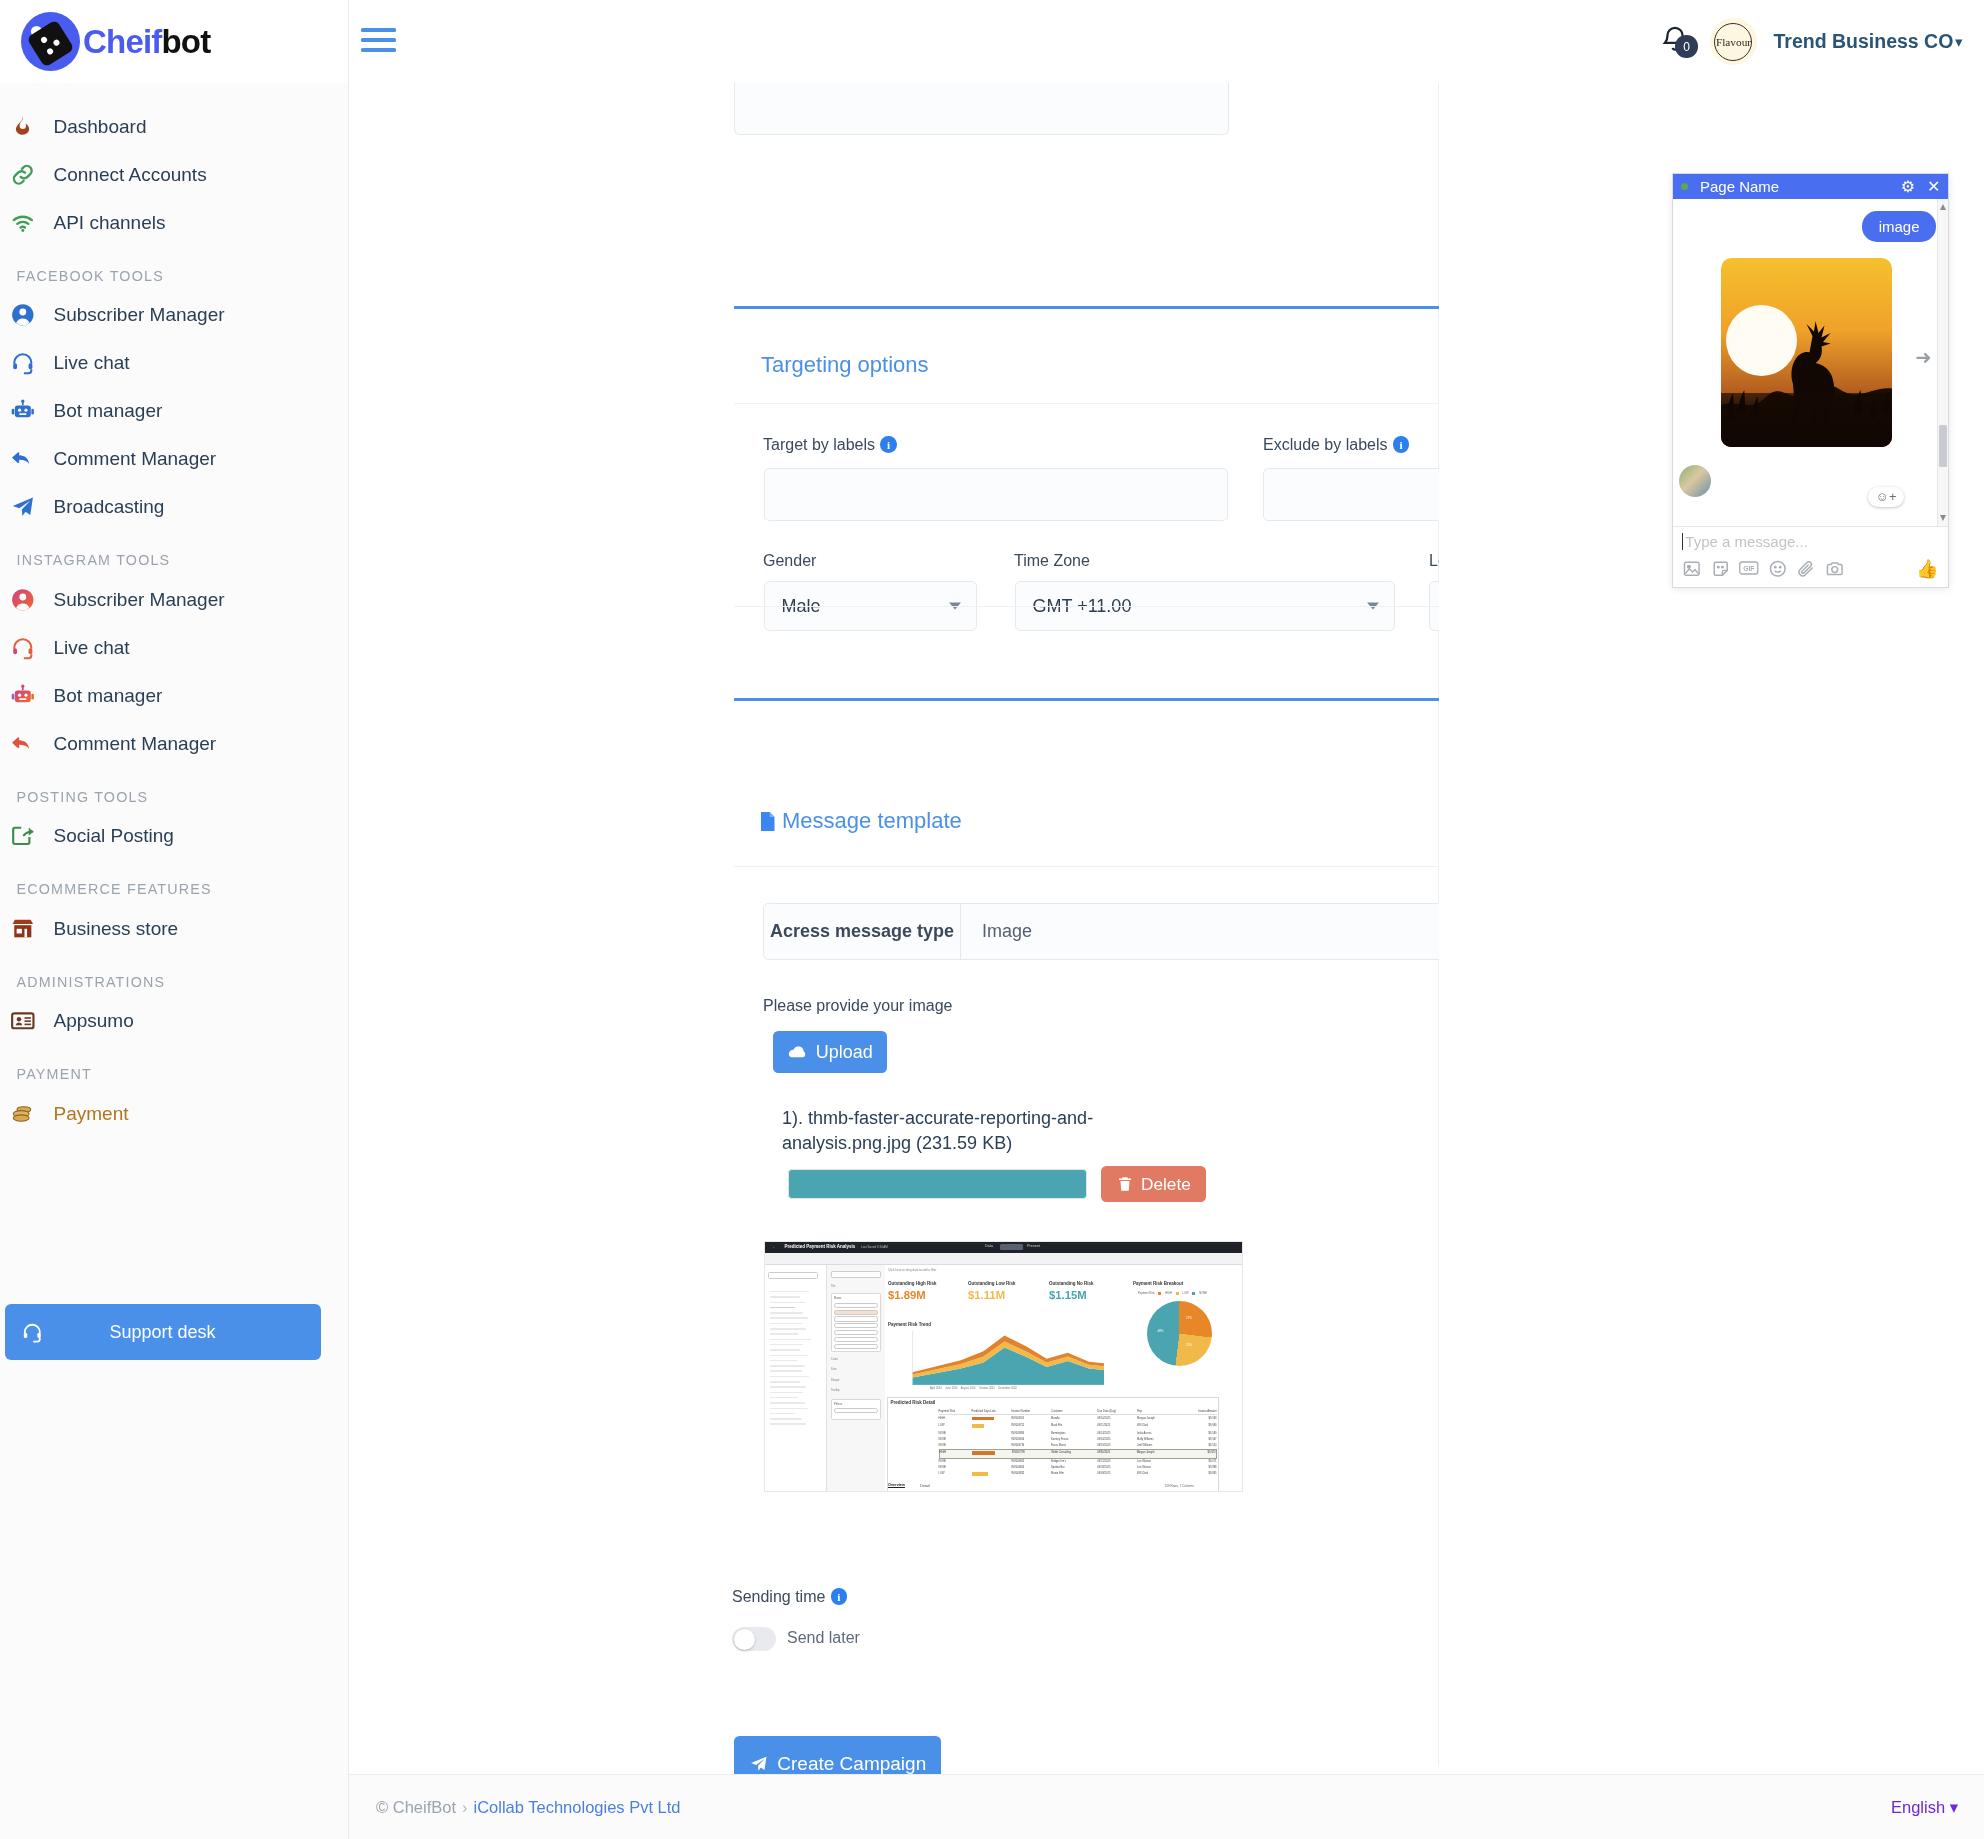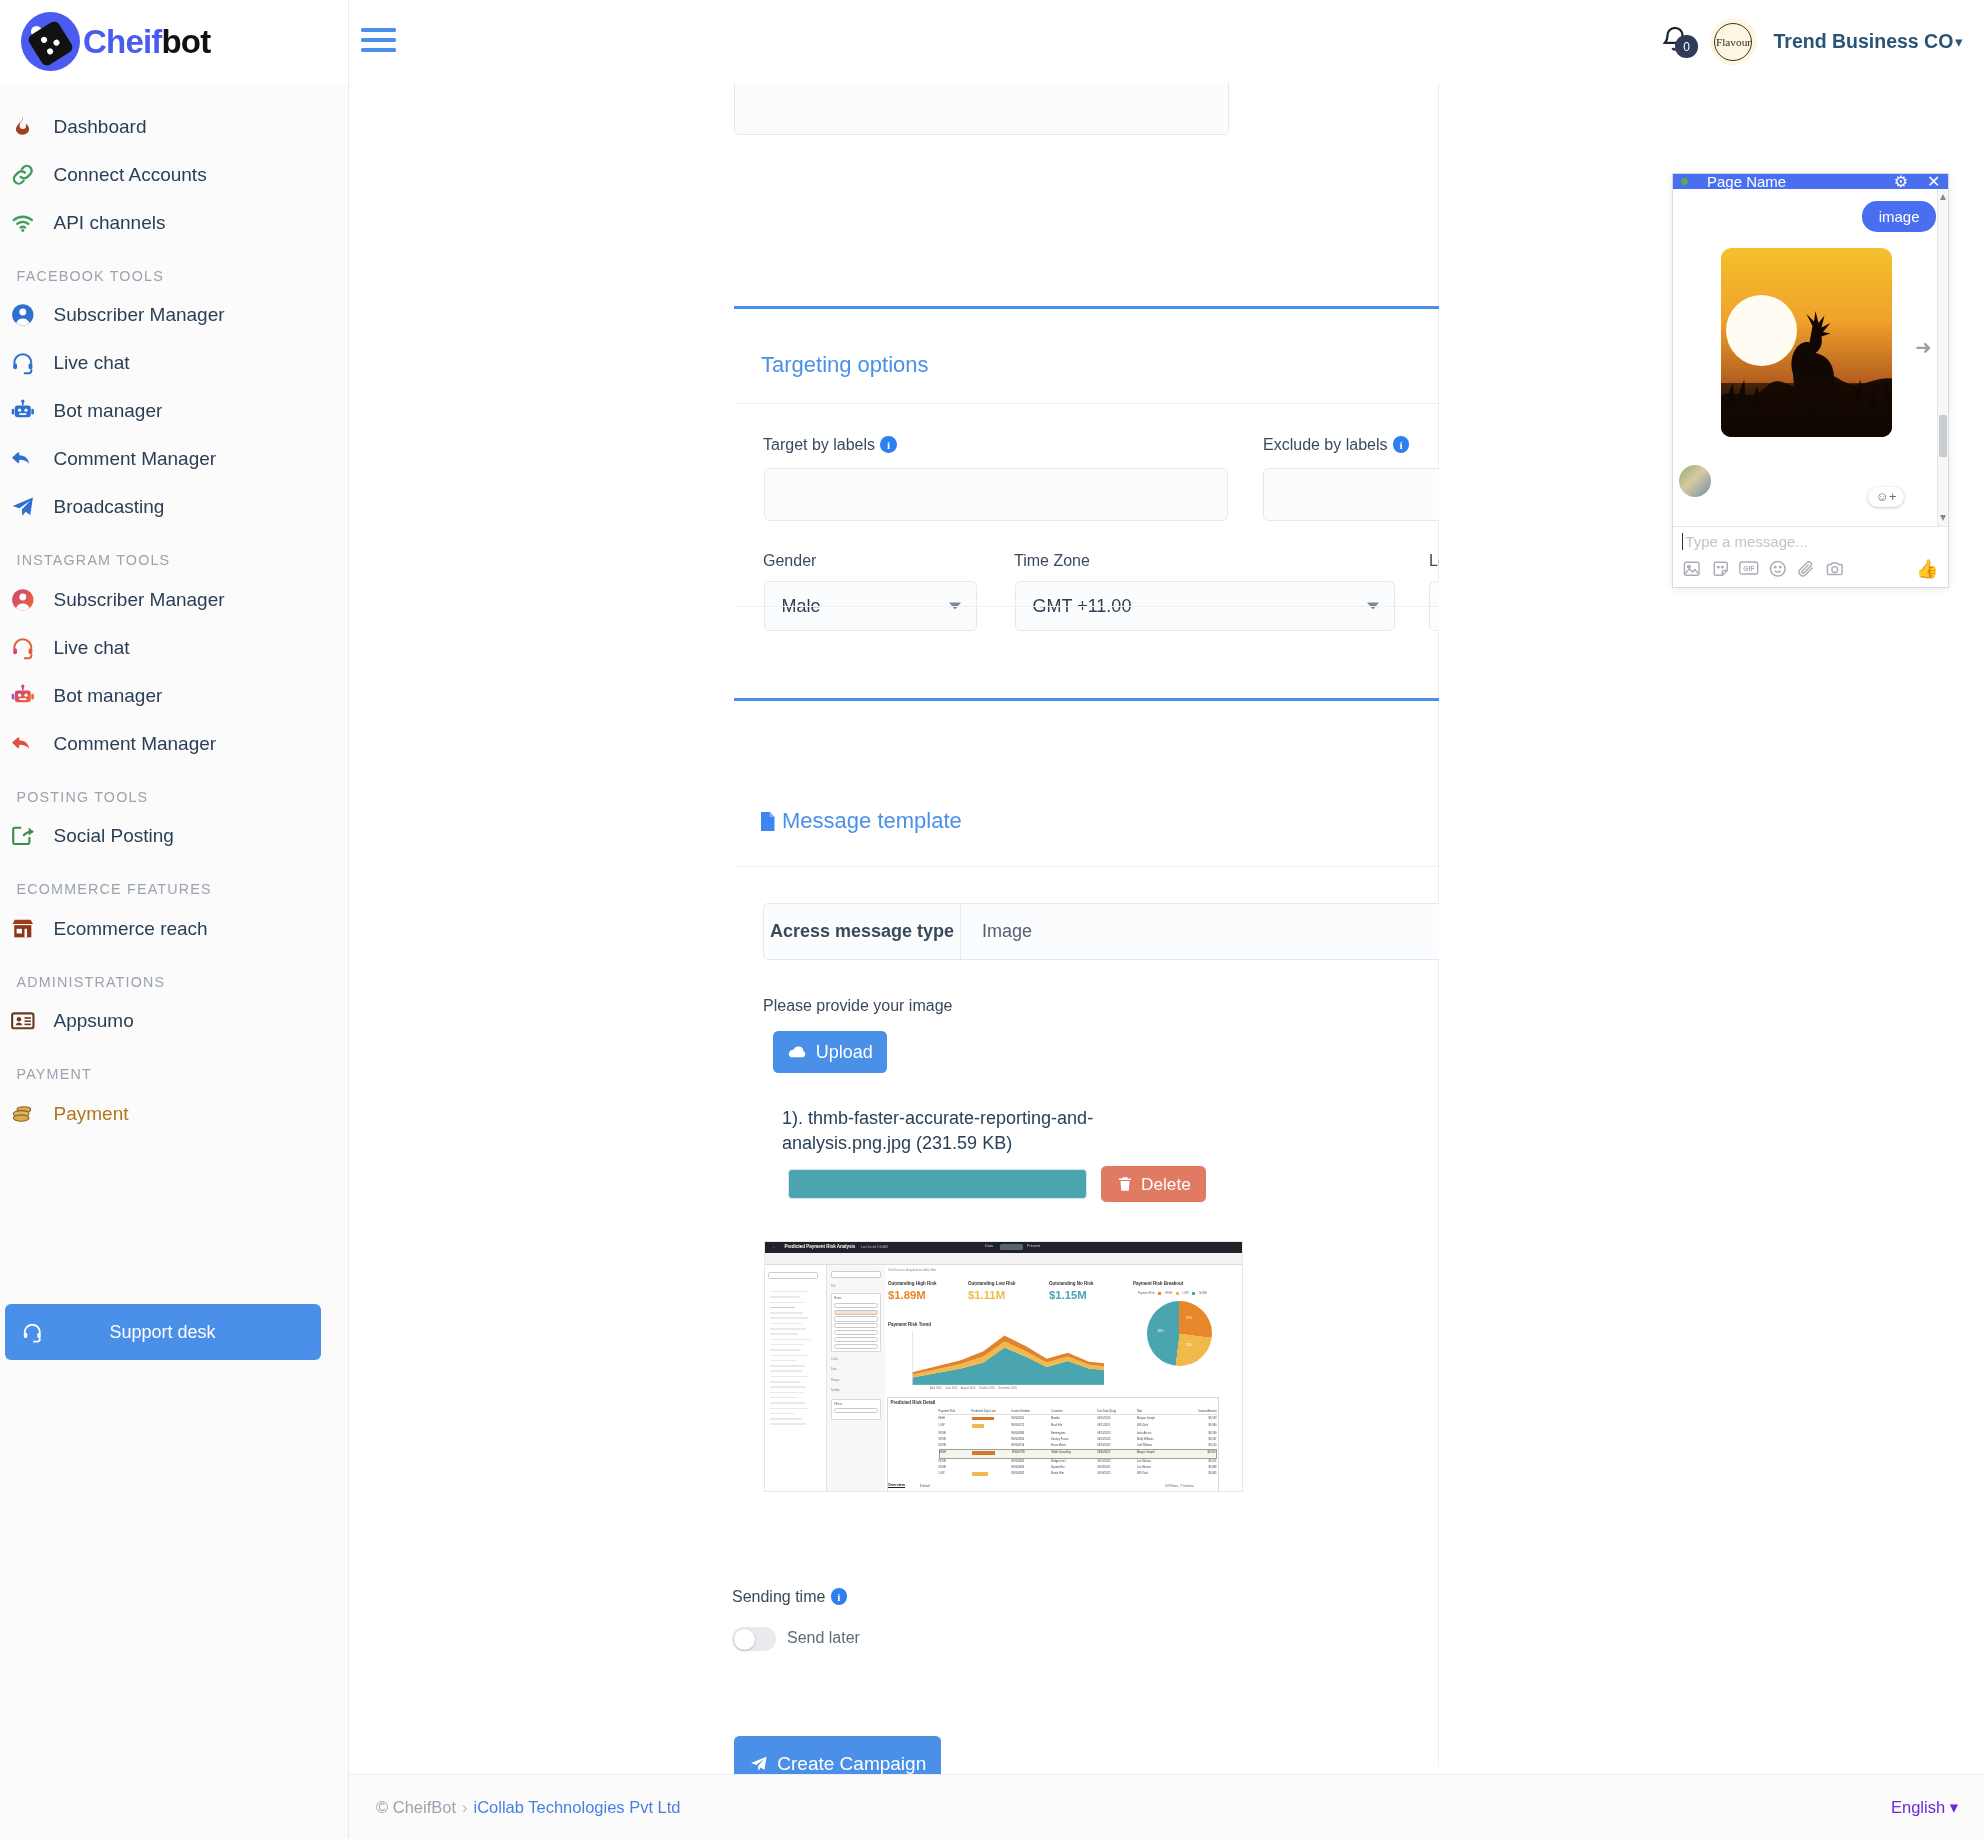--- a/index.html
+++ b/index.html
@@ -227,22 +227,22 @@
     color: #4a4a4a; font-size: 16.5px;
   }
 
   
   #messenger {
     position: absolute; left: 1672px; top: 173px; width: 277px; height: 415px;
     background: #fff; border: 0.8px solid #d7dbe0; box-shadow: 0 1.5px 7.5px rgba(0,0,0,.09);
     display: flex; flex-direction: column; z-index: 5;
   }
   #mg-head {
-    height: 15px; background: #4a6ef0; display: flex; align-items: center;
-    padding: 0 7.5px; gap: 19px; flex: 0 0 auto;
+    height: 25px; background: #4a6ef0; display: flex; align-items: center;
+    padding: 0 7.5px; gap: 12px; flex: 0 0 auto;
   }
   #mg-head .dot-online { width: 7.5px; height: 7.5px; border-radius: 50%; background: #5aa84f; }
   #mg-head .mg-title { color: #fff; font-size: 15px; flex: 1; font-weight: 500; }
   #mg-head .gear, #mg-head .close { color: #fff; font-size: 16px; cursor: pointer; }
   #mg-body { flex: 1; position: relative; background: #fff; overflow: hidden; }
   #mg-bubble {
     position: absolute; right: 12px; top: 12px; background: #4a6ef0; color: #fff;
     font-size: 15px; padding: 6.8px 16.5px; border-radius: 15px;
   }
   #mg-img {
@@ -496,21 +496,21 @@
   <div class="nav-section-title">ECOMMERCE FEATURES</div>
   <div class="nav-item">
     <span class="ico">
       <svg class="nic" viewBox="0 0 24 24">
           <path d="M2.4 7.6 4.6 3.4h14.8l2.2 4.2z" fill="#9d3b1c"></path>
           <rect x="4" y="8.6" width="16" height="11.4" fill="#8e3418"></rect>
           <rect x="6.2" y="12" width="5" height="4.4" fill="#fff"></rect>
           <rect x="13.6" y="12" width="2.4" height="8" fill="#fff"></rect>
         </svg>
     </span>
-    <span class="lbl">Ecommerce reach</span>
+    <span class="lbl">Business store</span>
   </div>
 
   <div class="nav-section-title">ADMINISTRATIONS</div>
   <div class="nav-item">
     <span class="ico">
       <svg class="nic" viewBox="0 0 24 24">
           <rect x="2" y="5" width="20" height="14" rx="2" fill="none" stroke="#6b3a20" stroke-width="2"></rect>
           <circle cx="8.4" cy="10.6" r="2.1" fill="#6b3a20"></circle>
           <path d="M5.2 16.2a3.3 3.3 0 0 1 6.4 0z" fill="#6b3a20"></path>
           <rect x="13.6" y="8.6" width="6" height="1.5" fill="#6b3a20"></rect>

